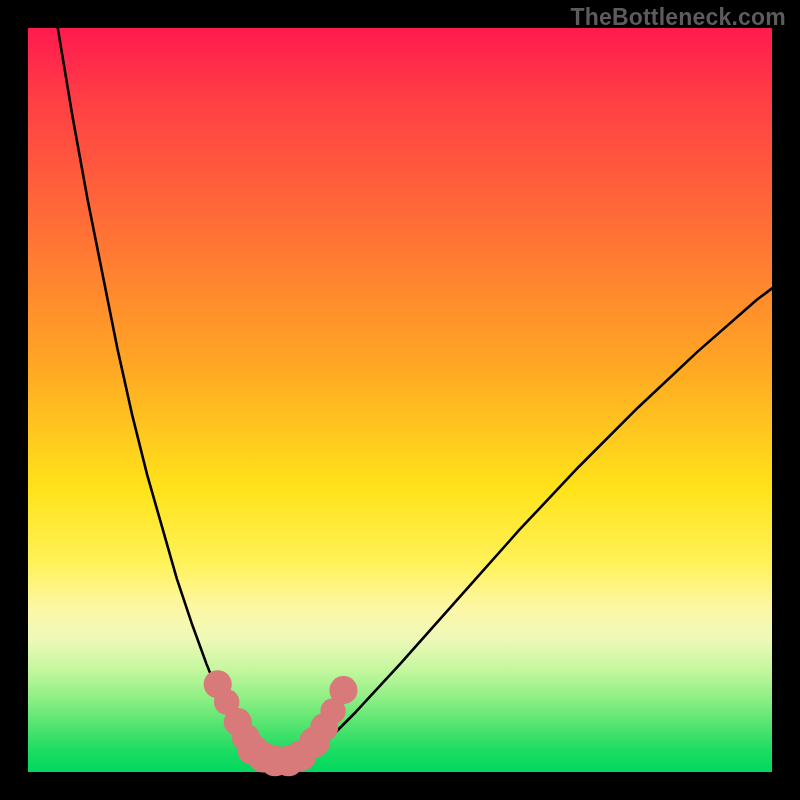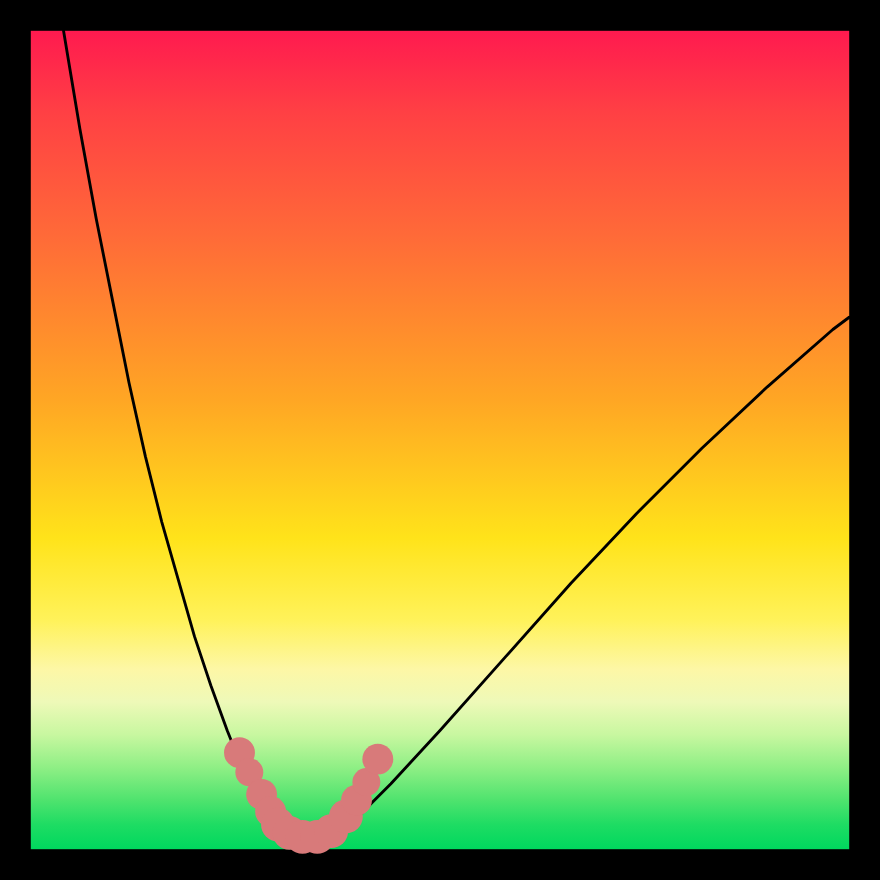--- a/index.html
+++ b/index.html
@@ -56,20 +56,21 @@
     width: 744px;
     height: 744px;
     overflow: visible;
   }
 </style>
 </head>
 <body>
 
 <div class="frame">
   <div class="plot-area"></div>
+  <div class="watermark">TheBottleneck.com</div>
   <svg class="curves" viewBox="0 0 744 744">
     <g id="curve-group">
         <path d="M29.76 0.00 L44.64 89.28 L59.52 171.12 L74.40 245.52 L89.28 319.92 L104.16 386.88 L119.04 446.40 L133.92 498.48 L148.80 550.56 L163.68 595.20 L178.56 636.12 L193.44 673.32 L208.32 703.08 L215.76 716.47 L223.20 725.40 L230.64 730.61" fill="none" stroke="#000000" stroke-width="2.6" stroke-linecap="round" stroke-linejoin="round"></path>
         <path d="M275.28 729.12 L297.60 714.24 L327.36 684.48 L372.00 636.12 L431.52 569.16 L491.04 502.20 L550.56 438.96 L610.08 379.44 L669.60 323.64 L729.12 271.56 L744.00 260.40" fill="none" stroke="#000000" stroke-width="2.6" stroke-linecap="round" stroke-linejoin="round"></path>
         <path d="M230.64 730.61 L245.52 735.07 L260.40 735.07 L275.28 729.12" fill="none" stroke="#000000" stroke-width="2.4" stroke-linecap="round" stroke-linejoin="round"></path>
       </g>
     <g id="marker-group">
         <circle cx="189.72" cy="656.21" r="14.04" fill="#d87a7a"></circle>
         <circle cx="198.65" cy="674.06" r="12.70" fill="#d87a7a"></circle>
         <circle cx="209.81" cy="694.15" r="14.04" fill="#d87a7a"></circle>

